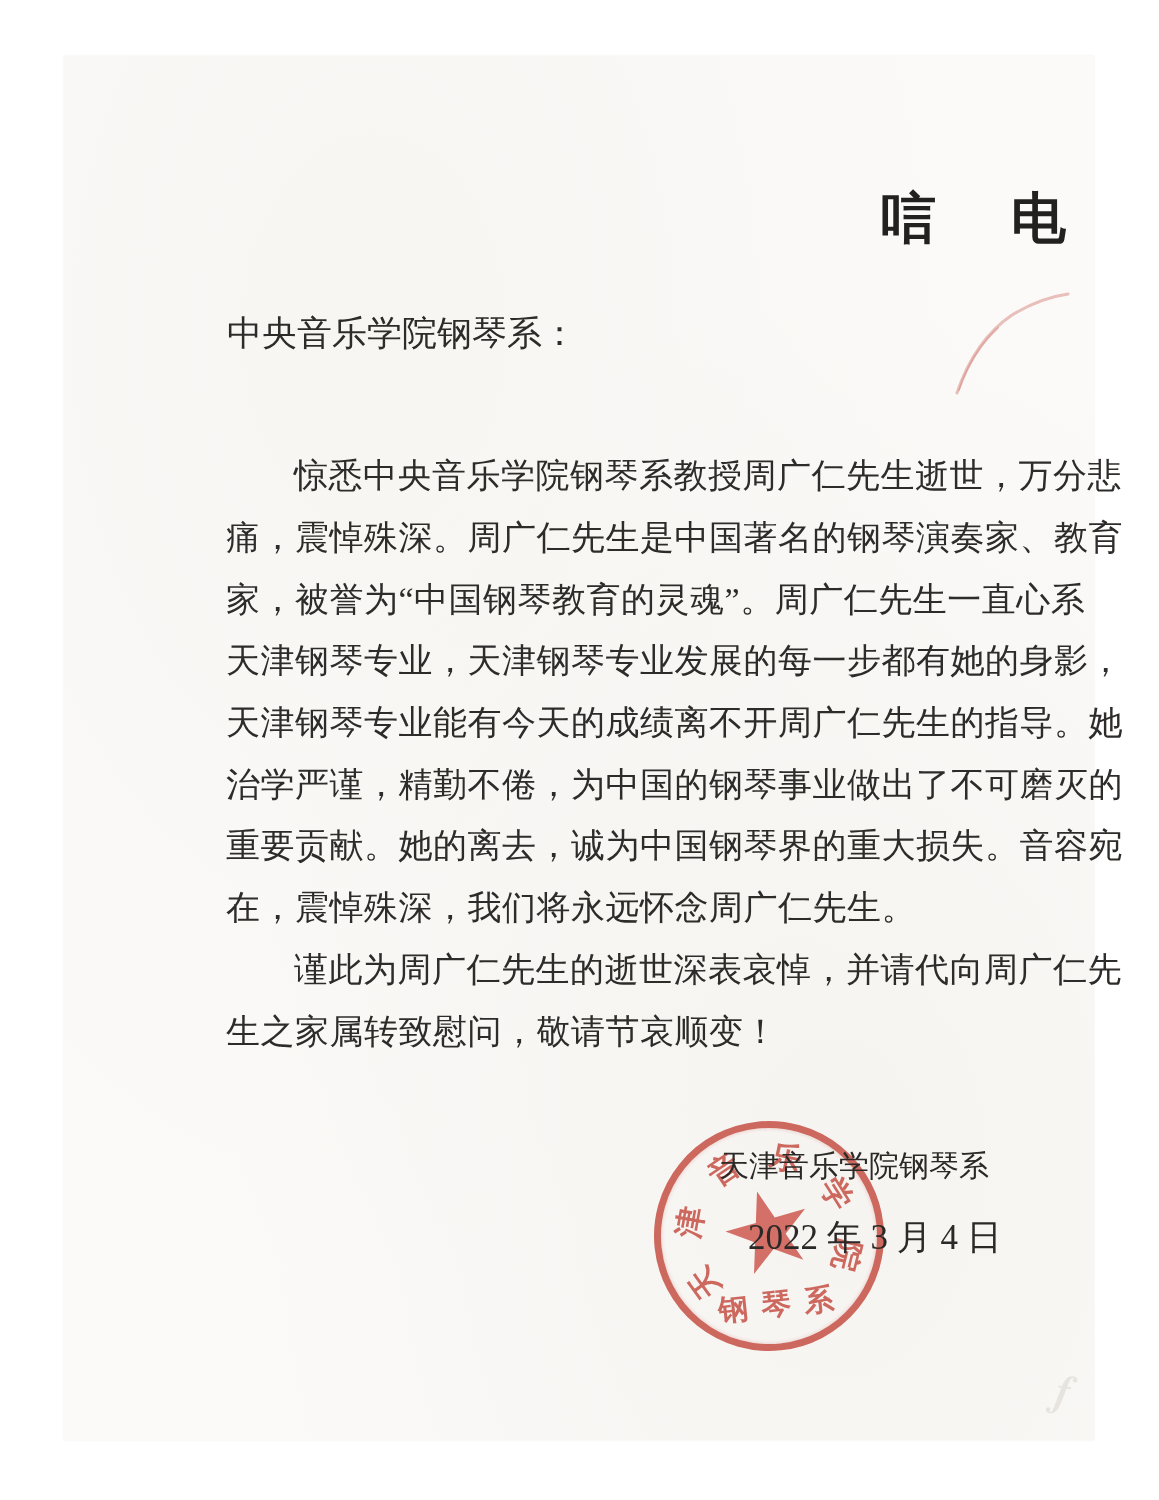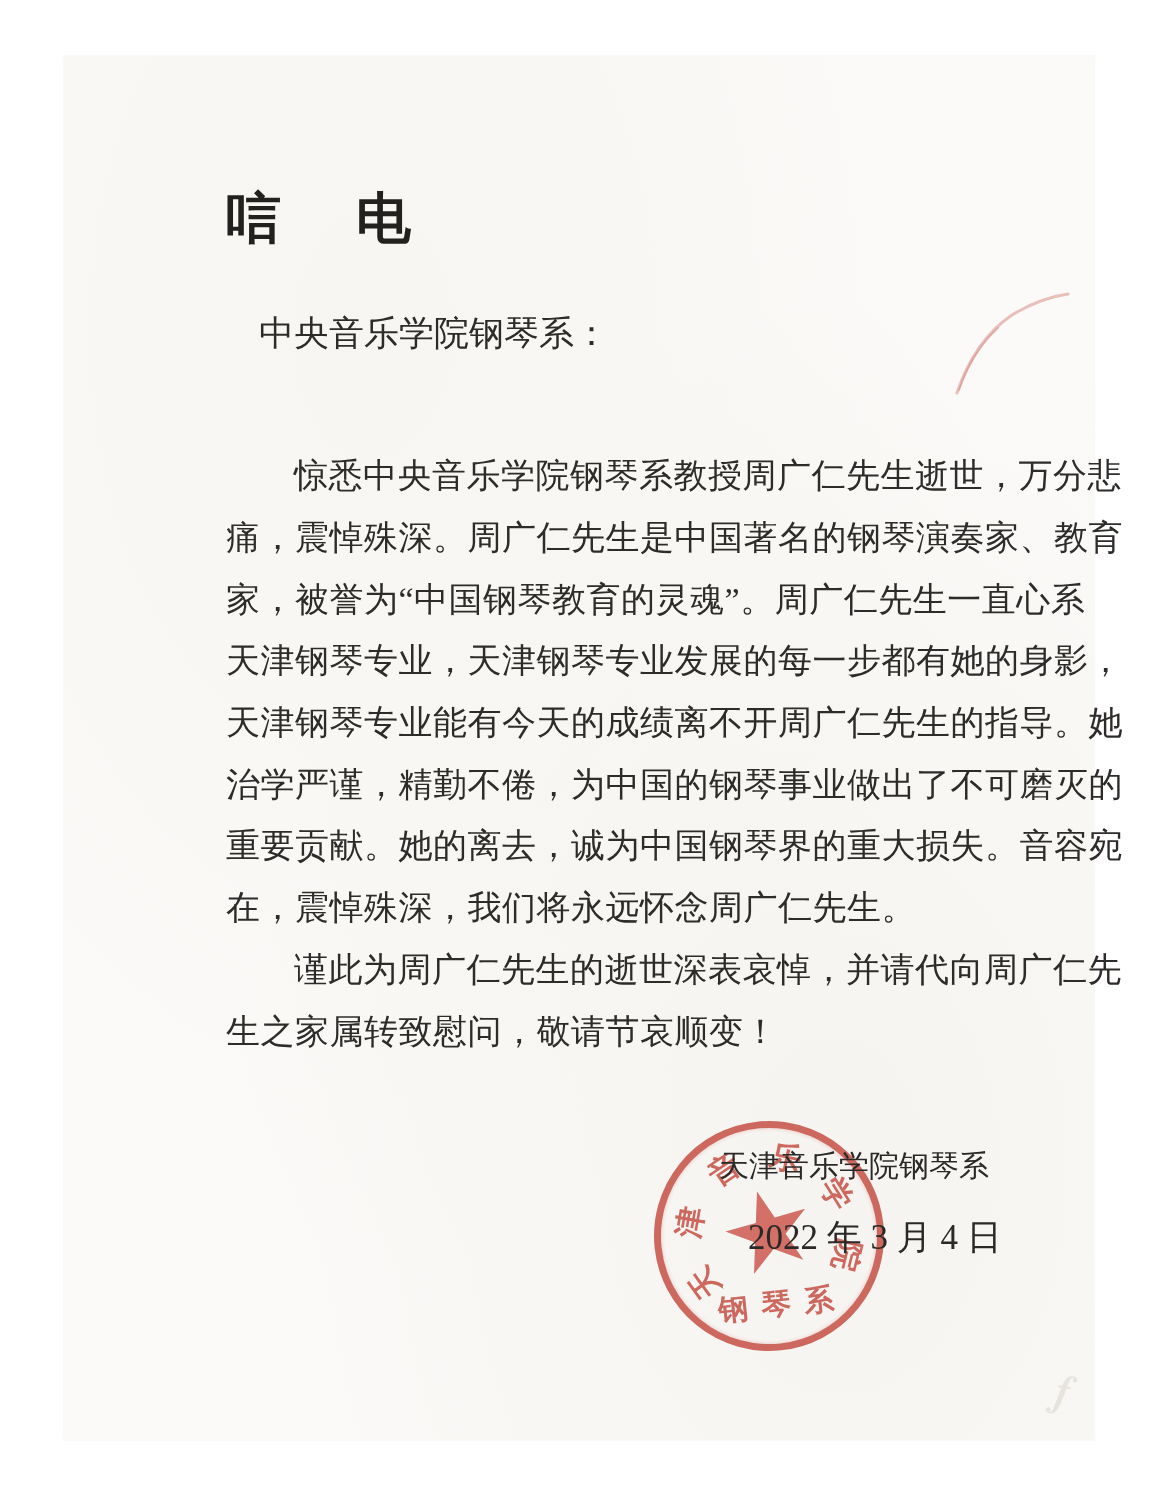--- a/index.html
+++ b/index.html
@@ -19,33 +19,32 @@
     background:
       radial-gradient(ellipse at 30% 20%, rgba(240,237,232,0.35), rgba(0,0,0,0) 60%),
       radial-gradient(ellipse at 75% 80%, rgba(238,234,229,0.4), rgba(0,0,0,0) 55%),
       #fbfaf8;
     box-shadow: 0 0 2px rgba(200,196,190,0.35);
   }
   .title {
     position: absolute;
     left: 162px; top: 126px;
     width: 850px;
-    text-align: left;
+    text-align: right;
     font-size: 55px;
     font-weight: 600;
     letter-spacing: 10px;
     color: #23211f;
   }
   .salutation {
     position: absolute;
     left: 163px; top: 254px;
     font-size: 35px;
     color: #2e2c2a;
     white-space: nowrap;
-    margin-left: 32px;
   }
   .bodyline {
     position: absolute;
     left: 162px;
     width: 850px;
     font-size: 34px;
     color: #2e2c2a;
     text-align: justify;
     text-align-last: justify;
     white-space: nowrap;

